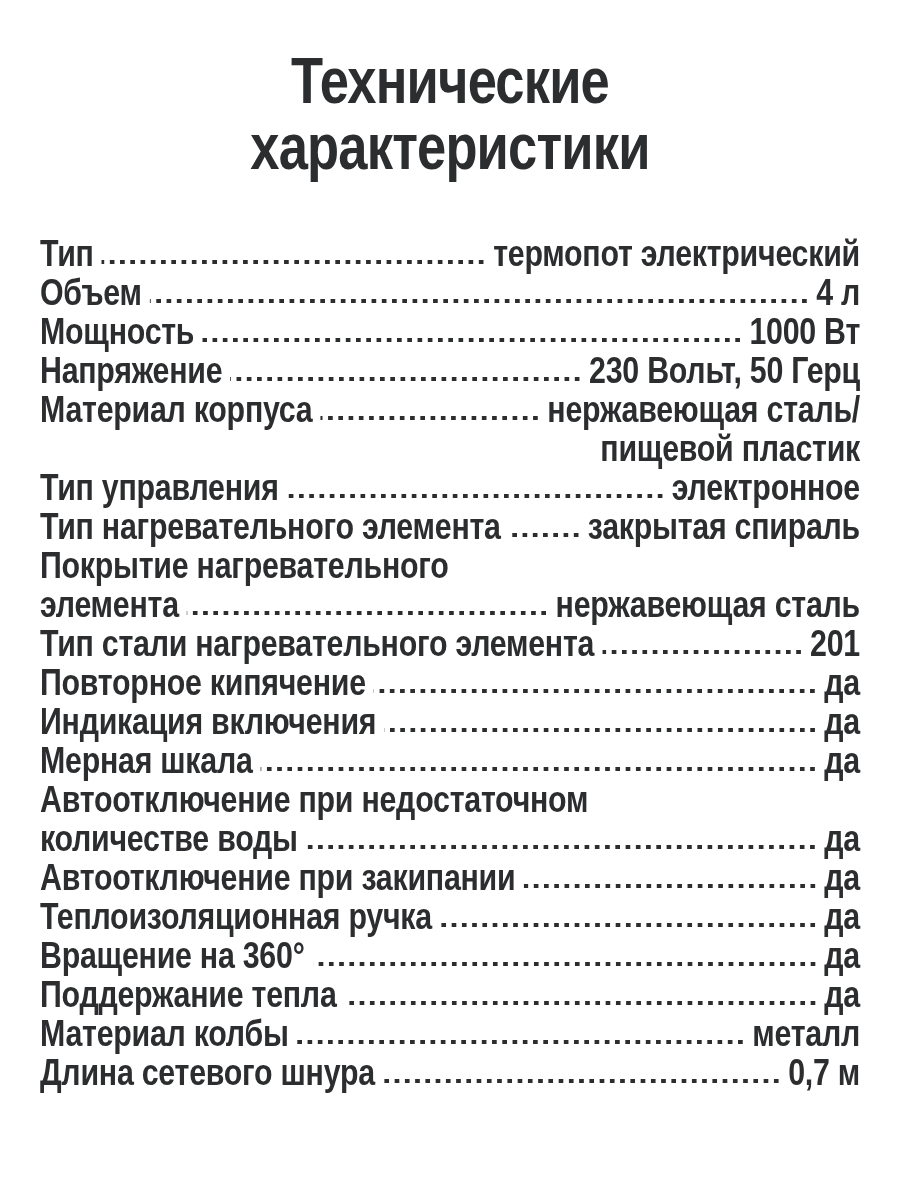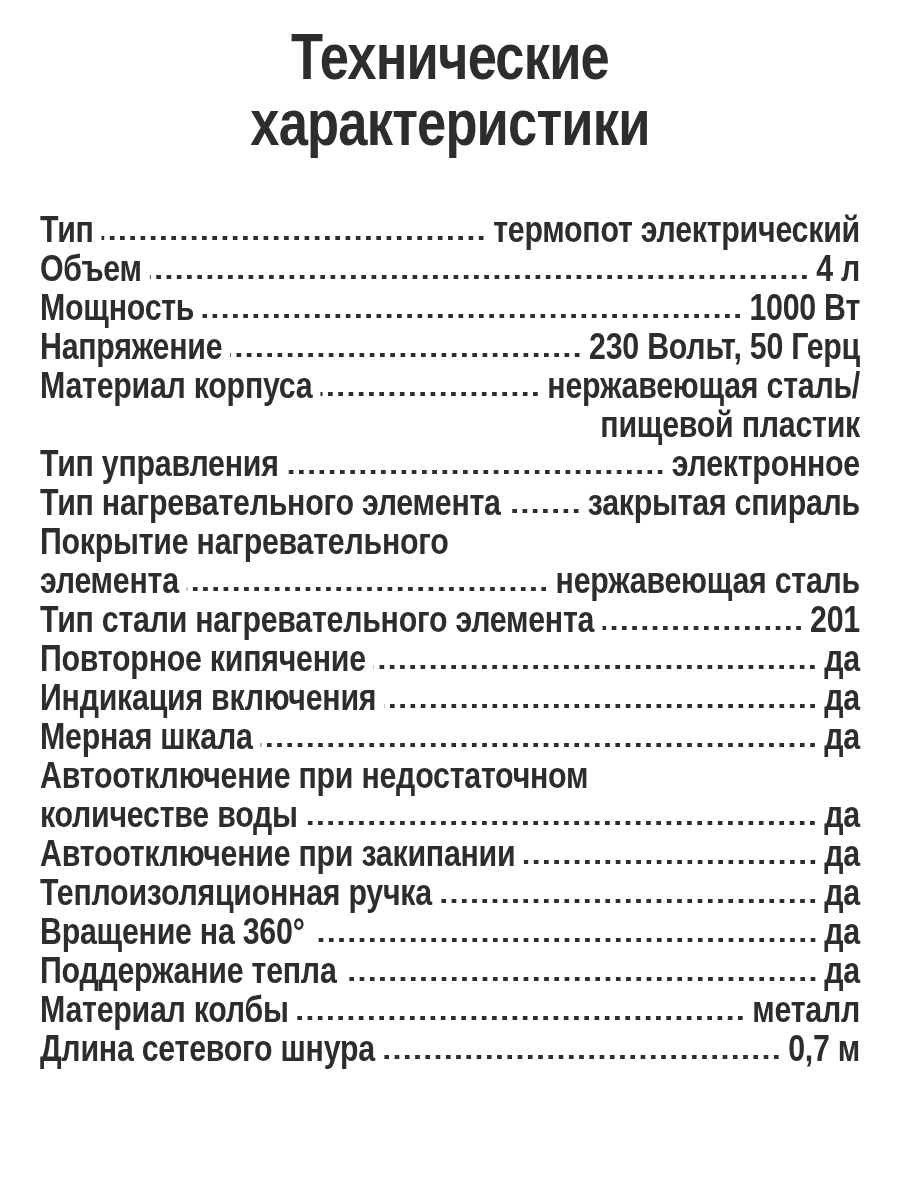--- a/index.html
+++ b/index.html
@@ -15,21 +15,21 @@
   body {
     width: 900px;
     height: 1200px;
     overflow: hidden;
     font-family: "Liberation Sans", "DejaVu Sans", sans-serif;
     color: var(--ink);
   }
   .page {
     width: 900px;
     height: 1200px;
-    padding: 24px 40px 0 40px;
+    padding: 48px 40px 0 40px;
     background: var(--bg);
   }
   .title {
     margin: 0 auto;
     max-width: 640px;
     font-size: 64px;
     line-height: 66px;
     font-weight: 700;
     text-align: center;
     letter-spacing: -1px;

